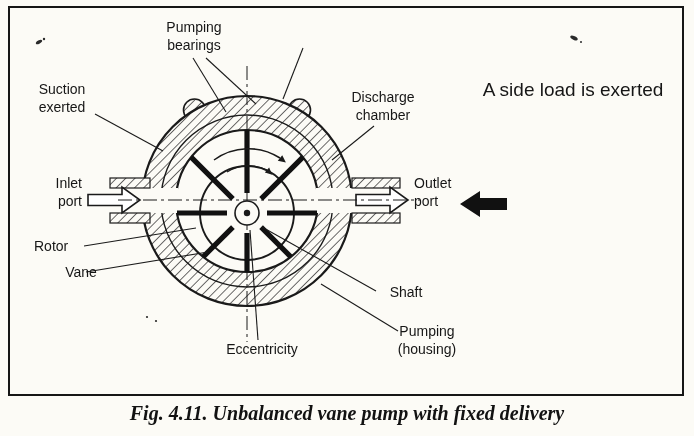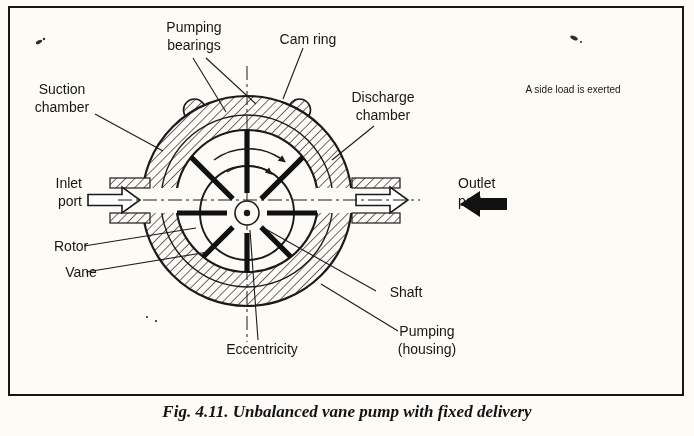--- a/index.html
+++ b/index.html
@@ -12,31 +12,31 @@
     position:absolute; left:8px; top:6px; width:672px; height:386px;
     border:2px solid #161616;
   }
   svg.diagram { position:absolute; left:0; top:0; }
   .lbl { position:absolute; font-size:14px; line-height:18px; text-align:center; }
   .lbl-pumping   { left:148px; top:18px;  width:92px; }
   .lbl-camring   { left:266px; top:30px;  width:84px; }
   .lbl-suction   { left:26px;  top:80px;  width:72px; }
   .lbl-discharge { left:340px; top:88px;  width:86px; }
   .lbl-inlet     { left:36px;  top:174px; width:46px; text-align:right; }
-  .lbl-outlet    { left:414px; top:174px; width:54px; text-align:left;margin-left:44px; }
-  .lbl-rotor     { left:54px;  top:237px; width:52px; text-align:left; }
+  .lbl-outlet    { left:414px; top:174px; width:54px; text-align:left; }
+  .lbl-rotor     { left:34px;  top:237px; width:52px; text-align:left; }
   .lbl-vane      { left:57px;  top:263px; width:48px; text-align:center; }
   .lbl-shaft     { left:380px; top:283px; width:52px; text-align:center; }
   .lbl-ecc       { left:214px; top:340px; width:96px; }
   .lbl-casing    { left:386px; top:322px; width:82px; }
-  .side-note     { left:478px; top:80px;  width:190px; font-size:10px; line-height:19px; text-align:center; }
+  .side-note     { left:478px; top:80px;  width:190px; font-size:19px; line-height:19px; text-align:center; }
   .caption {
     position:absolute; left:0; top:402px; width:100%;
     text-align:center; font-family:"Liberation Serif", serif;
-    font-style:italic; font-weight:bold; font-size:17px; color:#121212;
+    font-style:italic; font-weight:bold; font-size:20px; color:#121212;
   }
 </style>
 </head>
 <body>
 
 <div class="page">
 
   <svg class="diagram" width="694" height="436" viewBox="0 0 694 436">
     <defs>
       <pattern id="hatch" width="6.5" height="6.5" patternUnits="userSpaceOnUse" patternTransform="rotate(45)">
@@ -125,22 +125,21 @@
       <ellipse cx="574" cy="38" rx="4" ry="1.8" transform="rotate(25 574 38)"></ellipse>
       <circle cx="581" cy="42" r="1"></circle>
       <circle cx="147" cy="317" r="1.1"></circle>
       <circle cx="156" cy="321" r="1.1"></circle>
     </g>
   </svg>
 
   <div class="frame"></div>
 
   <div class="lbl lbl-pumping">Pumping bearings</div>
-  <div class="lbl lbl-camring">Cam ring</div>
-  <div class="lbl lbl-suction">Suction chamber</div>
+  <div class="lbl lbl-suction">Suction exerted</div>
   <div class="lbl lbl-discharge">Discharge chamber</div>
   <div class="lbl lbl-inlet">Inlet port</div>
   <div class="lbl lbl-outlet">Outlet port</div>
   <div class="lbl lbl-rotor">Rotor</div>
   <div class="lbl lbl-vane">Vane</div>
   <div class="lbl lbl-shaft">Shaft</div>
   <div class="lbl lbl-ecc">Eccentricity</div>
   <div class="lbl lbl-casing">Pumping (housing)</div>
 
   <div class="lbl side-note">

